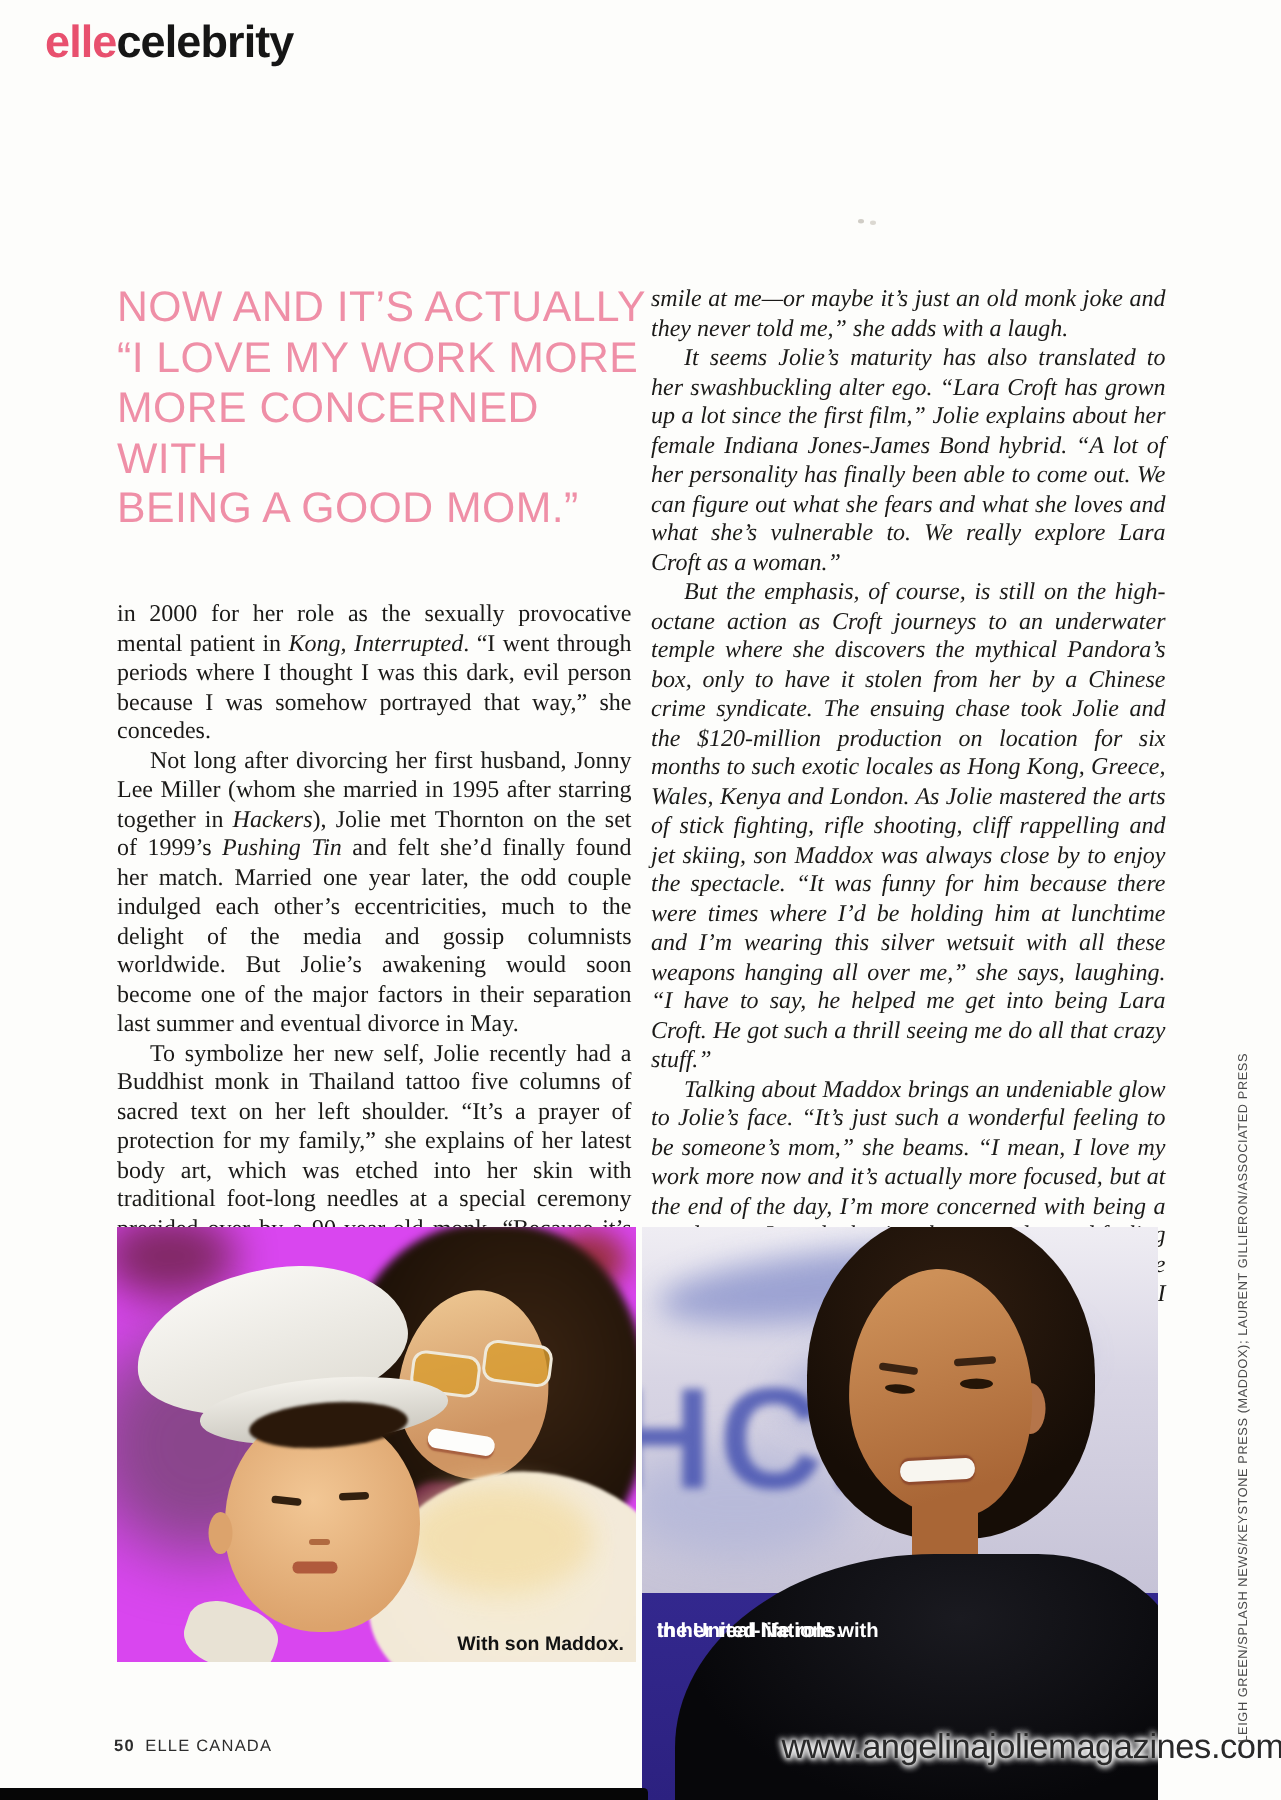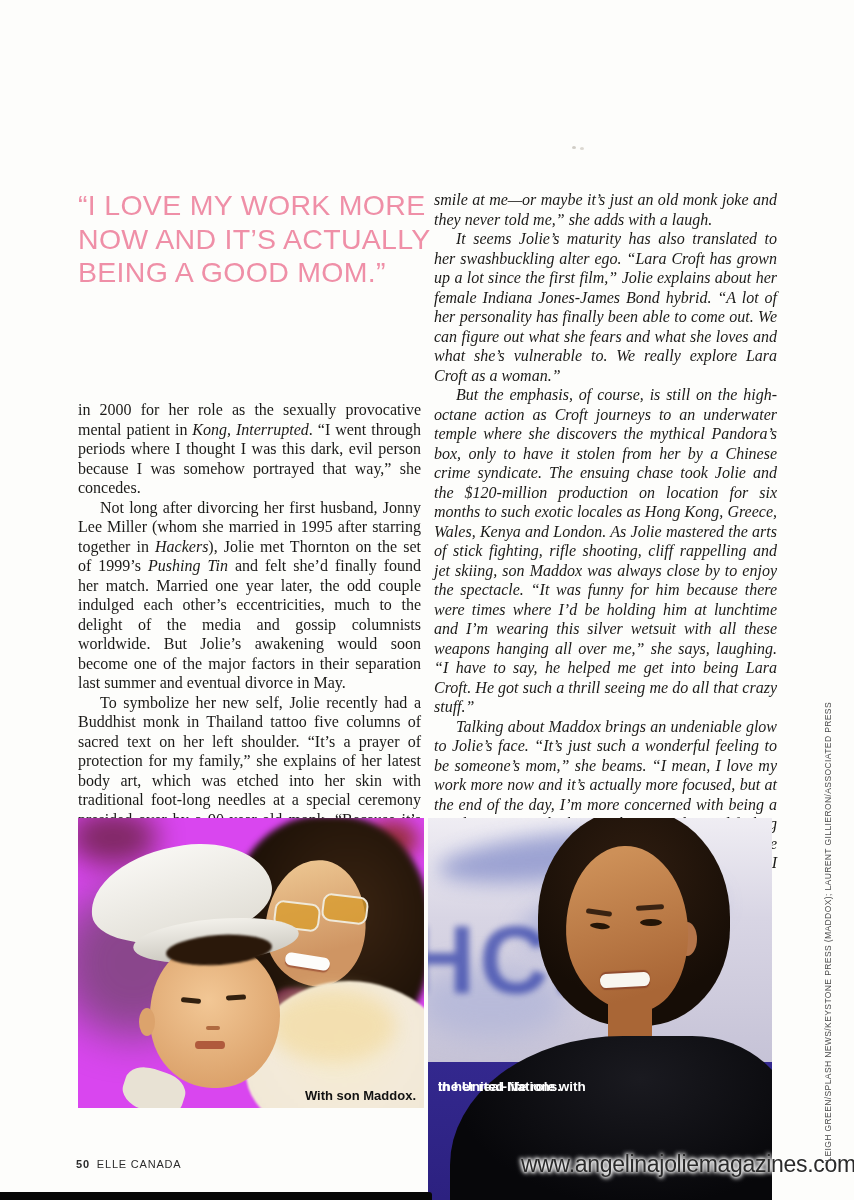--- a/index.html
+++ b/index.html
@@ -141,26 +141,30 @@
     font-family:"Liberation Sans", sans-serif;font-size:8.5px;
     letter-spacing:.4px;color:#4a4a4a;}
   .scan-edge{position:absolute;left:0;bottom:0;width:432px;height:8px;
     background:#060606;border-radius:0 3px 0 0;}
 </style>
 </head>
 <body>
 
 <div class="page">
 
+  <header class="logo">
+    <span class="logo-elle" style="color: rgb(232, 80, 110);">elle</span><span class="logo-section">celebrity</span>
+  </header>
 
   <div class="speck"></div>
 
   <blockquote class="pull-quote" style="color: rgb(239, 143, 167);">
+      <div>NOW AND IT’S ACTUALLY</div>
       <div>“I LOVE MY WORK MORE</div>
-      <div>NOW AND IT’S ACTUALLY</div>
+      <div>MORE CONCERNED WITH</div>
       <div>BEING A GOOD MOM.”</div>
     </blockquote>
 
   <div class="col left-col">
       <p><span>in 2000 for her role as the sexually provocative mental patient in </span><i>Kong, Interrupted</i><span>. “I went through periods where I thought I was this dark, evil person because I was somehow portrayed that way,” she concedes.</span></p>
       <p class="indent"><span>Not long after divorcing her first husband, Jonny Lee Miller (whom she married in 1995 after starring together in </span><i>Hackers</i><span>), Jolie met Thornton on the set of 1999’s </span><i>Pushing Tin</i><span> and felt she’d finally found her match. Married one year later, the odd couple indulged each other’s eccentricities, much to the delight of the media and gossip columnists worldwide. But Jolie’s awakening would soon become one of the major factors in their separation last summer and eventual divorce in May.</span></p>
       <p class="indent"><span>To symbolize her new self, Jolie recently had a Buddhist monk in Thailand tattoo five columns of sacred text on her left shoulder. “It’s a prayer of protection for my family,” she explains of her latest body art, which was etched into her skin with traditional foot-long needles at a special ceremony presided over by a 90-year-old monk. “Because it’s in this ancient script, a regular person wouldn’t know what it means. But monks tend to look at it and</span></p>
     </div>
   <div class="col right-col">
       <p><span>smile at me—or maybe it’s just an old monk joke and they never told me,” she adds with a laugh.</span></p>

